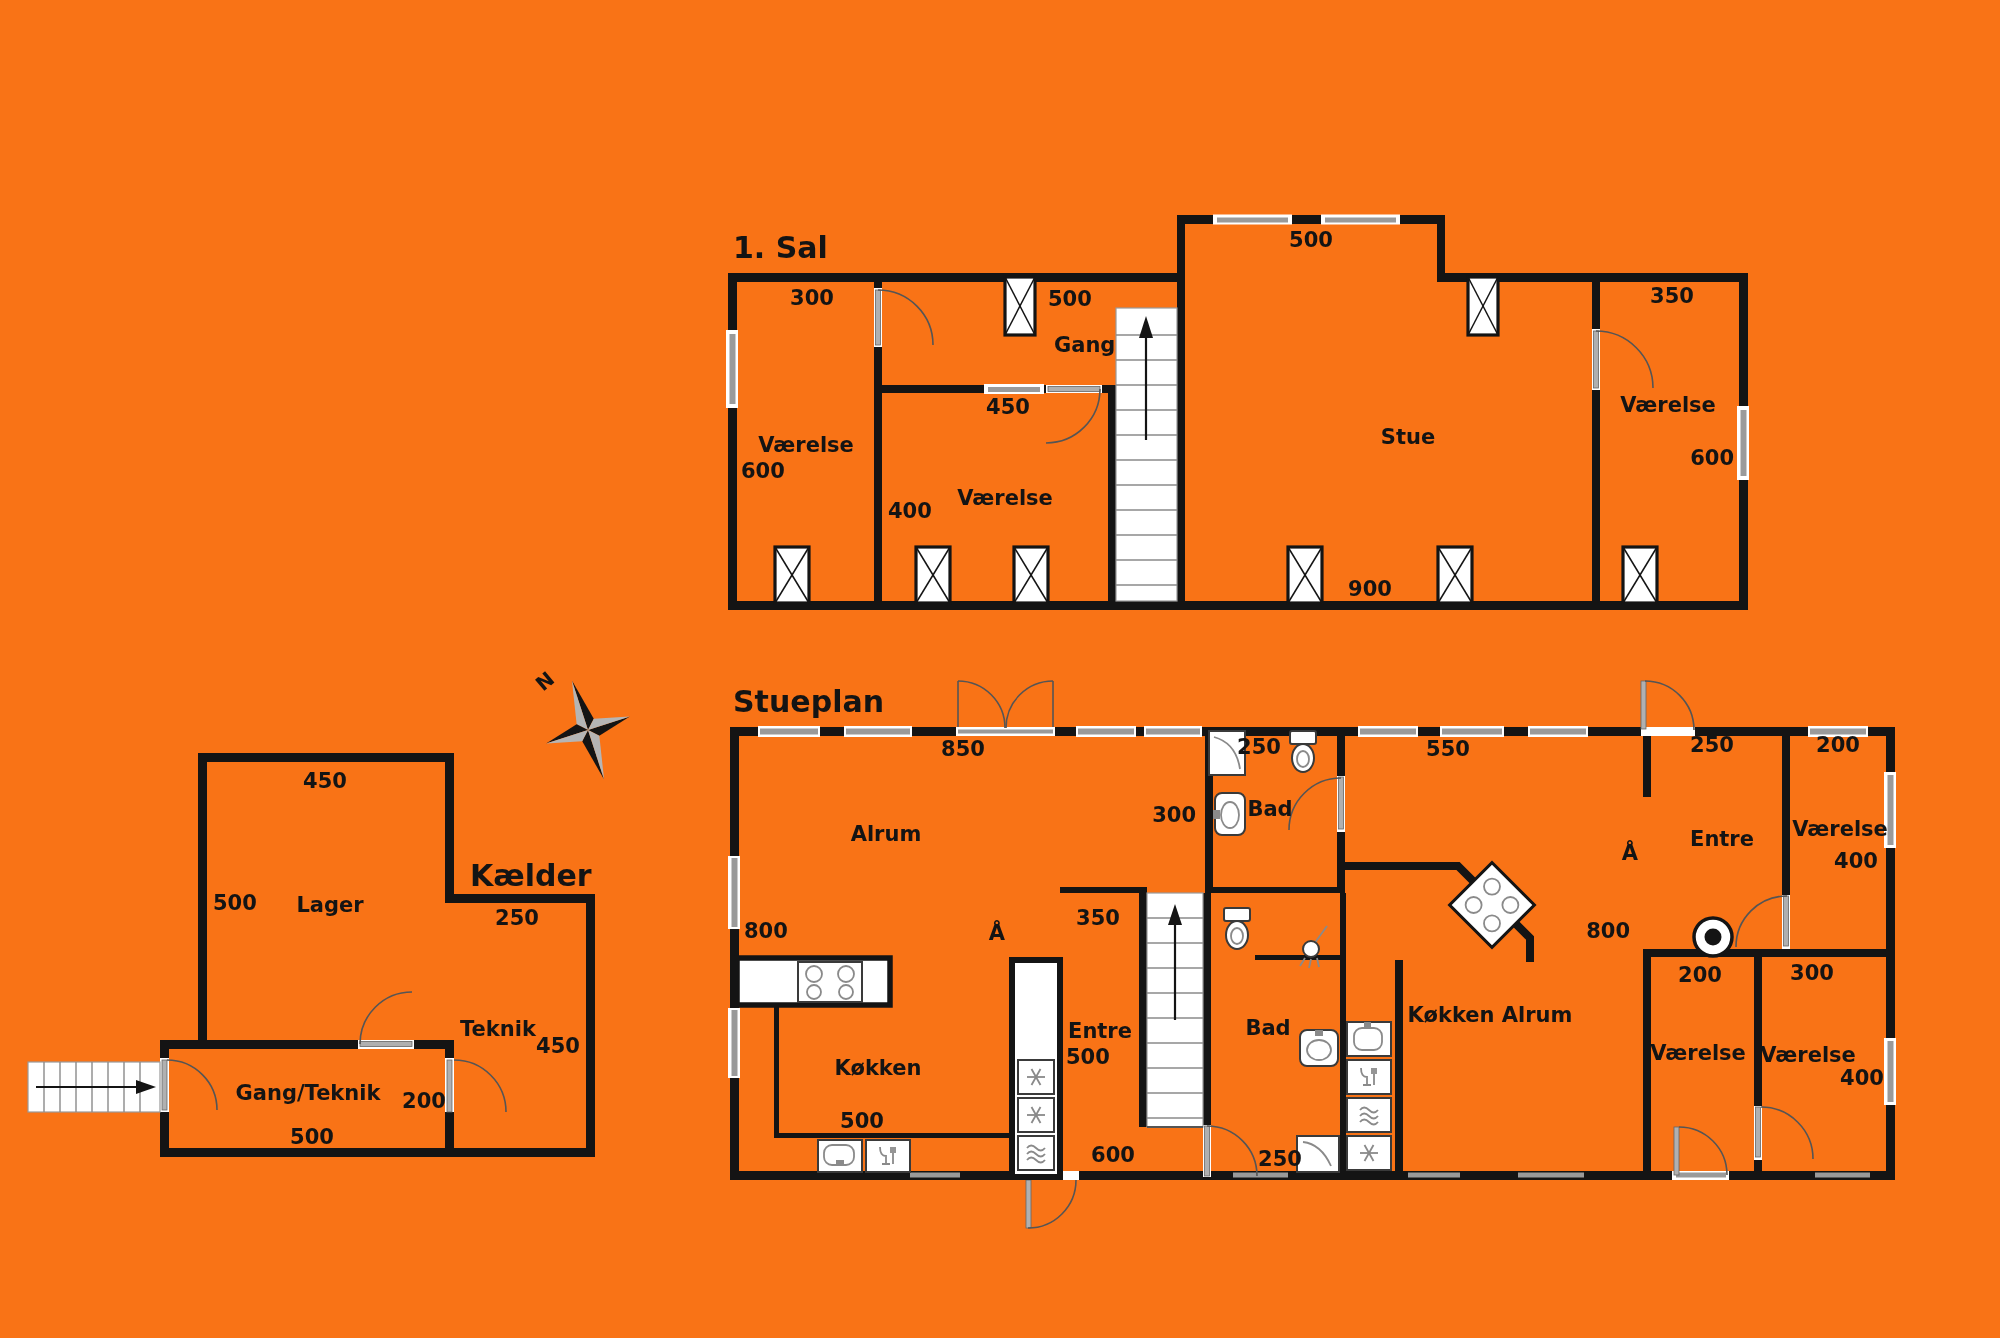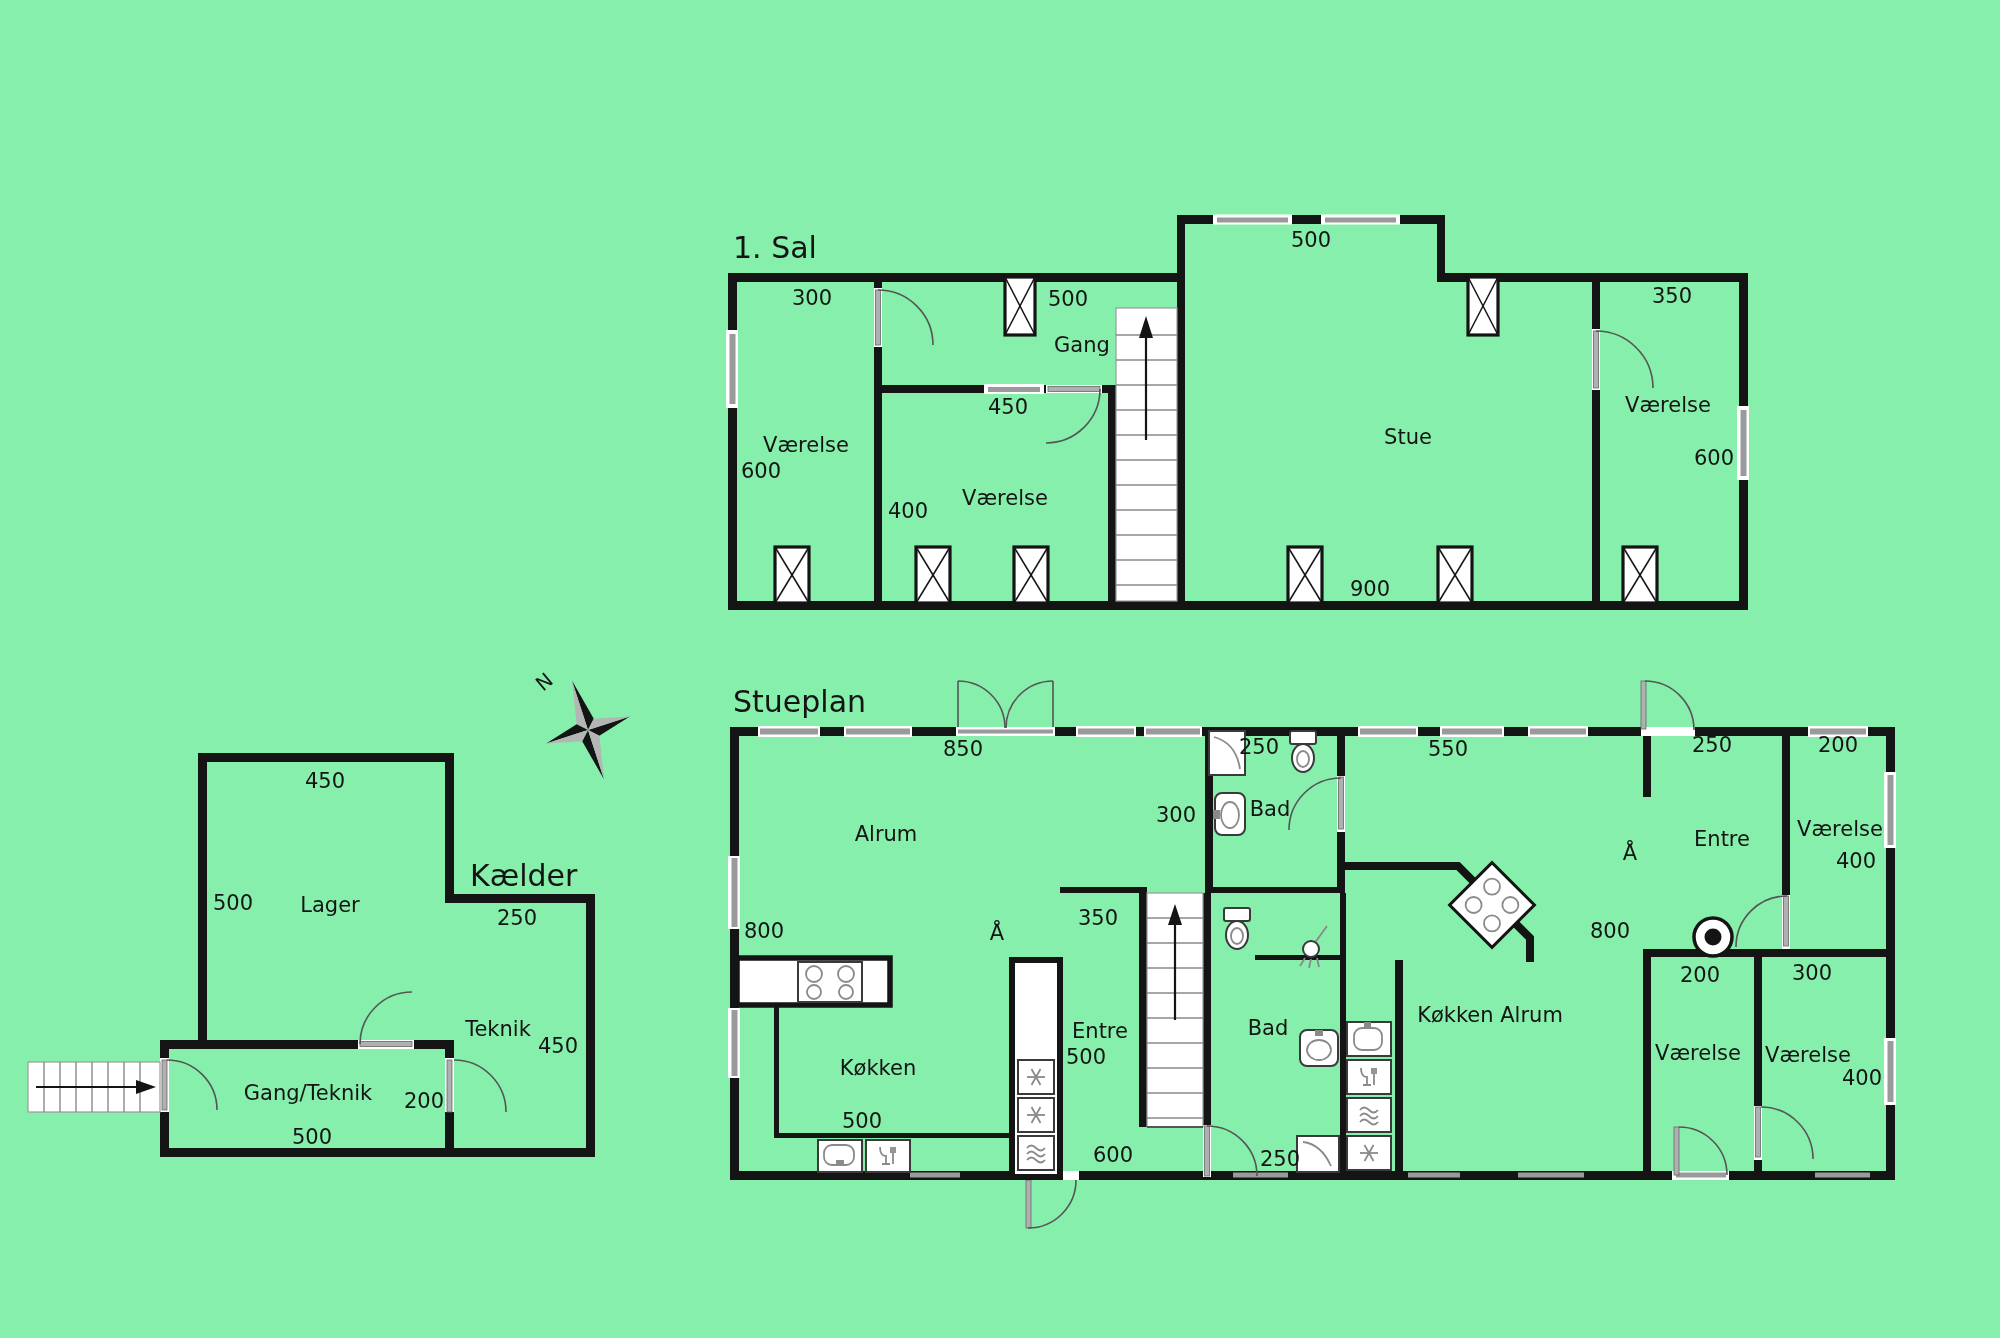--- a/index.html
+++ b/index.html
@@ -1,16 +1,16 @@
 <!DOCTYPE html>
 <html><head>
 <meta charset="utf-8">
 <style>
   html,body{margin:0;padding:0;background:#fff;}
-  #stage{position:relative;width:2000px;height:1338px;background:#86efac;overflow:hidden;}
+  #stage{position:relative;width:2000px;height:1338px;background:#f97316;overflow:hidden;font-weight:bold;}
   svg{display:block;}
   text{font-family:"DejaVu Sans","Liberation Sans",sans-serif;fill:#141414;}
   .t-title{font-size:30px;}
   .t-lbl{font-size:21px;}
   .w{fill:#141414;}
   .gap{fill:#ffffff;}
   .win{fill:#9a9a9a;}
   .winb{fill:#ffffff;}
   .arc{fill:none;stroke:#555;stroke-width:1.6;}
   .leaf{fill:#b0b0b0;stroke:#666;stroke-width:0.8;}

